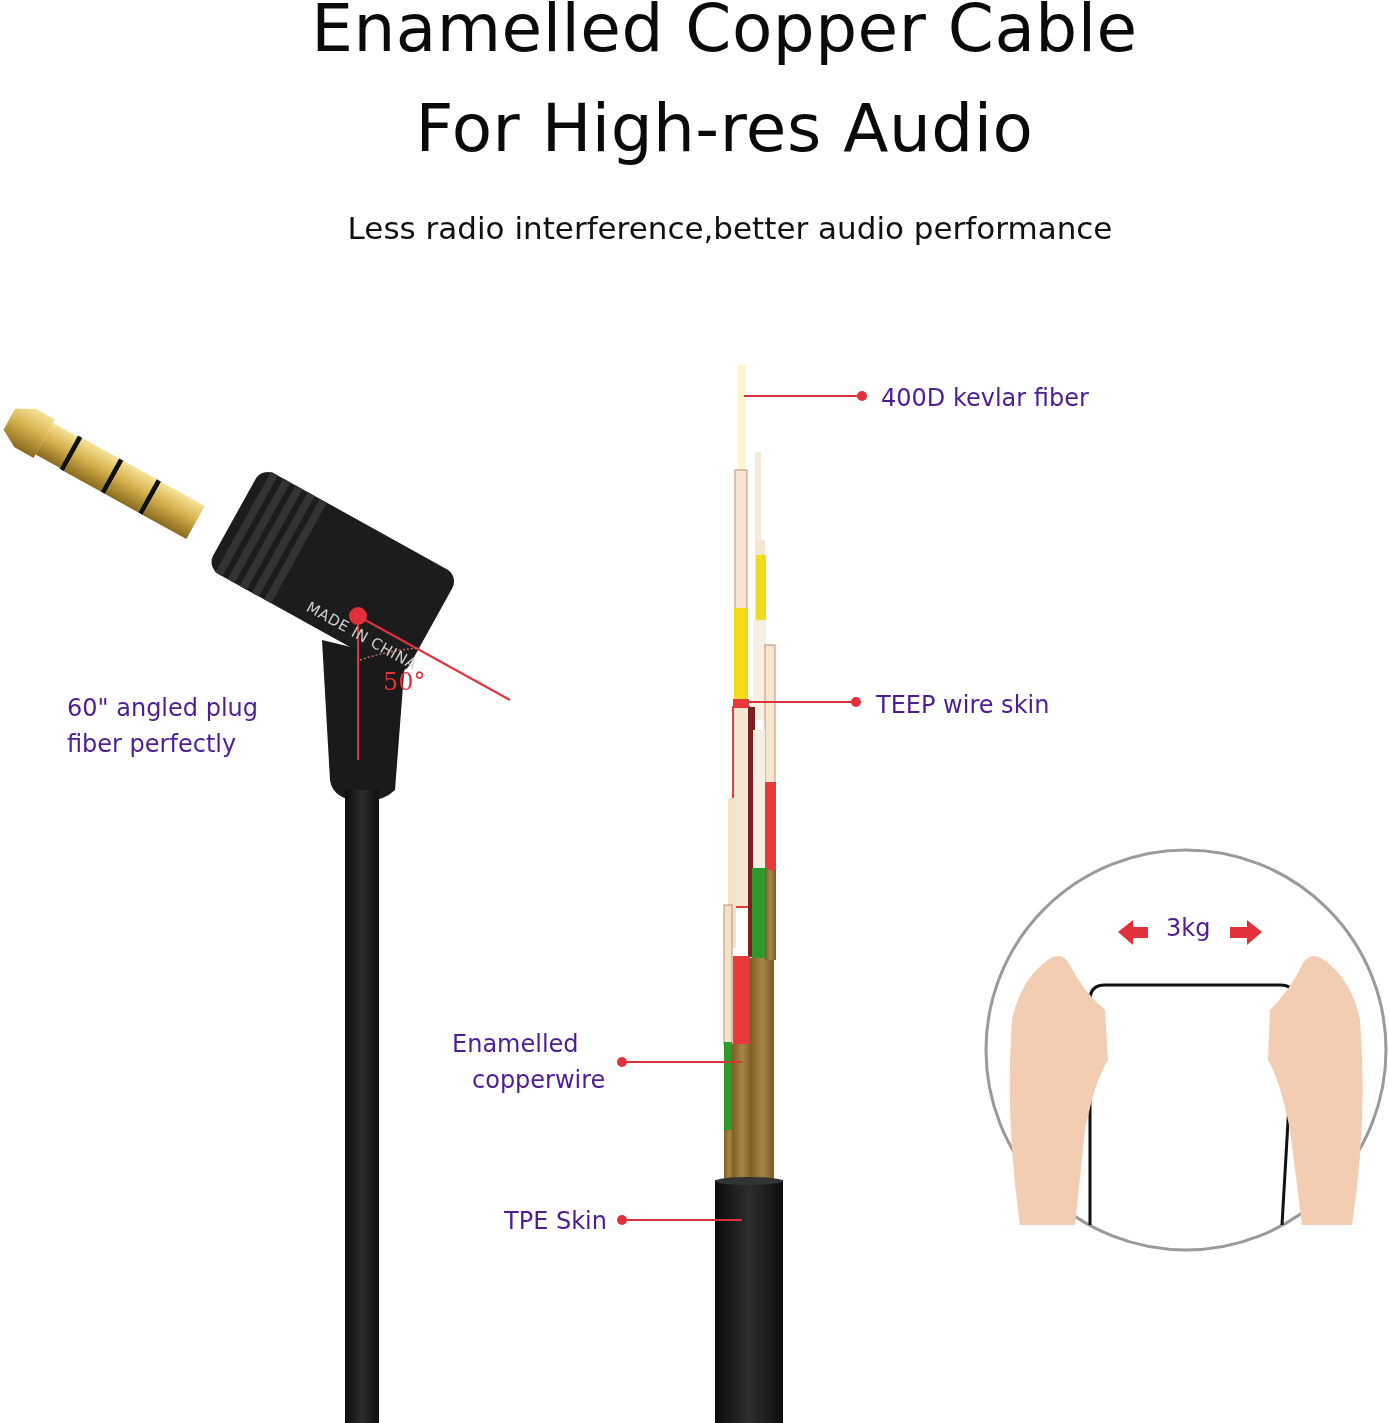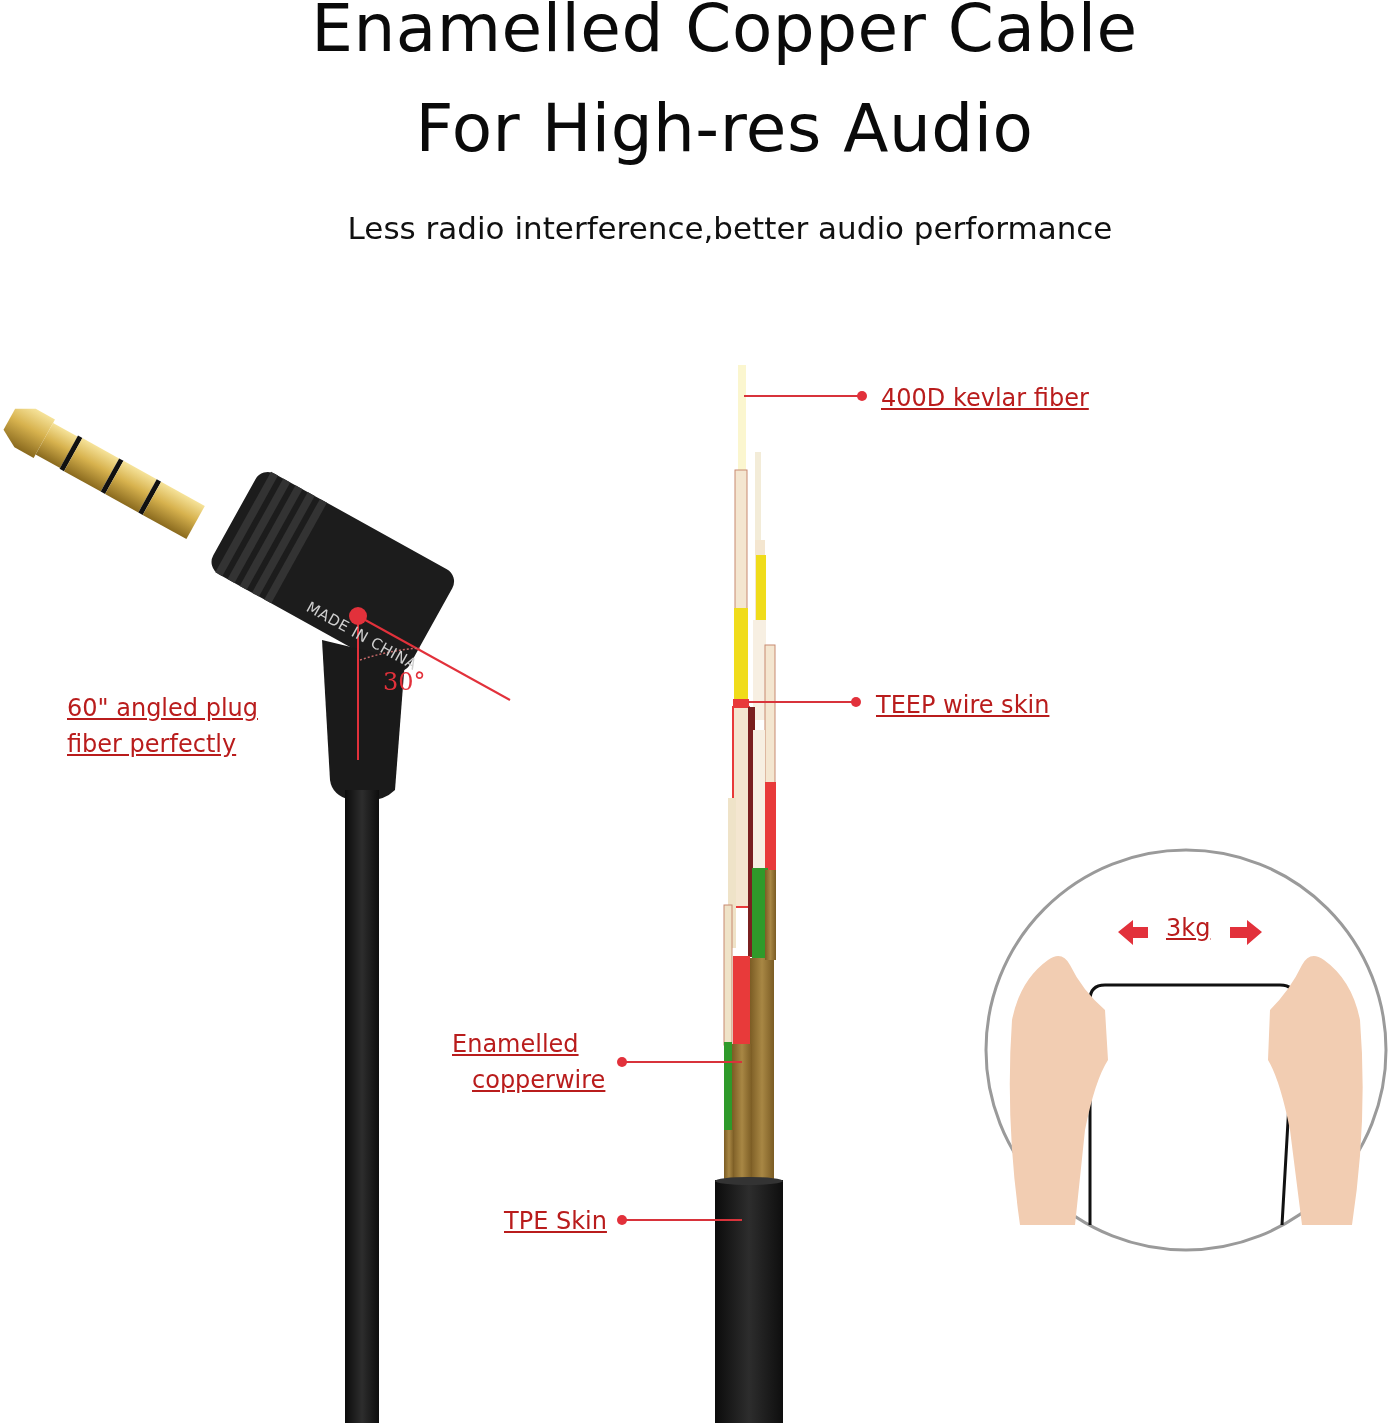--- a/index.html
+++ b/index.html
@@ -3,21 +3,21 @@
 <meta charset="utf-8">
 <style>
   html, body { margin:0; padding:0; background:#ffffff; }
   body { width:1389px; height:1423px; position:relative; overflow:hidden;
          font-family:"DejaVu Sans", sans-serif; color:#111; }
   .abs { position:absolute; }
   .title { left:0; width:1449px; text-align:center; font-size:66px; line-height:1; letter-spacing:0.5px; color:#0a0a0a; font-family:"DejaVu Sans", sans-serif; font-weight:400; }
   .t1 { top:-4px; }
   .t2 { top:96px; }
   .subtitle { top:210px; left:0; width:1460px; text-align:center; font-size:31px; color:#111; }
-  .label { font-size:24px; color:#b91c1c; line-height:36px; white-space:nowrap;text-decoration:underline; }
+  .label { font-size:24px; color:#4c1d95; line-height:36px; white-space:nowrap; }
   svg { position:absolute; left:0; top:0; }
 </style>
 </head>
 <body>
 
 <div class="abs title t1">Enamelled Copper Cable</div>
 <div class="abs title t2">For High-res Audio</div>
 <div class="abs subtitle">Less radio interference,better audio performance</div>
 
 <svg width="1389" height="1423" viewBox="0 0 1389 1423">
@@ -125,21 +125,21 @@
 
     <path d="M1012,1020 Q1020,980 1048,960 Q1062,950 1070,965 Q1082,990 1105,1010 L1108,1060 Q1095,1080 1085,1130 L1075,1225 L1020,1225 Q1005,1120 1012,1020 Z" fill="#f2cdb2"></path>
     <path d="M1360,1020 Q1352,980 1324,960 Q1310,950 1302,965 Q1290,990 1270,1010 L1268,1060 Q1280,1080 1290,1130 L1302,1225 L1352,1225 Q1368,1120 1360,1020 Z" fill="#f2cdb2"></path>
 
     <polygon points="1118,932 1133,920 1133,927 1148,927 1148,938 1133,938 1133,945" fill="#e2313b"></polygon>
     <polygon points="1262,932 1247,920 1247,927 1230,927 1230,938 1247,938 1247,945" fill="#e2313b"></polygon>
   </g>
 </svg>
 
 <div class="abs" style="left:312px;top:598px;transform:rotate(29deg);transform-origin:0 0;font-size:15px;color:#cfcfcf;letter-spacing:0.5px;">MADE IN CHINA</div>
-<div class="abs" style="left:383px;top:668px;font-size:24px;color:#e2313b;font-family:'DejaVu Serif',serif;">30°</div>
+<div class="abs" style="left:383px;top:668px;font-size:24px;color:#e2313b;font-family:'DejaVu Serif',serif;">50°</div>
 <div class="abs label" style="left:67px;top:690px;">60" angled plug</div>
 <div class="abs label" style="left:67px;top:726px;">fiber perfectly</div>
 
 <div class="abs label" style="left:881px;top:380px;">400D kevlar fiber</div>
 <div class="abs label" style="left:876px;top:687px;">TEEP wire skin</div>
 <div class="abs label" style="left:452px;top:1026px;">Enamelled</div>
 <div class="abs label" style="left:472px;top:1062px;">copperwire</div>
 <div class="abs label" style="left:504px;top:1203px;">TPE Skin</div>
 
 <div class="abs label" style="left:1166px;top:910px;">3kg</div>

